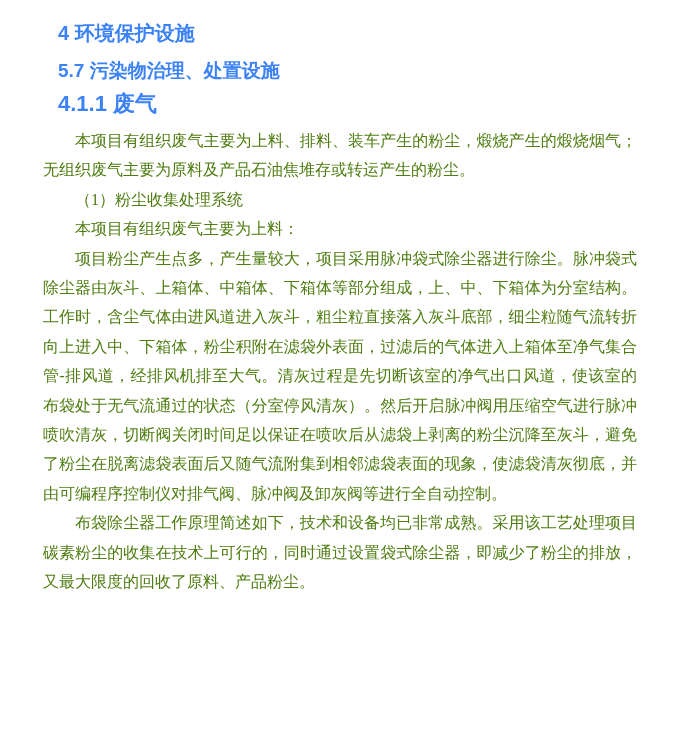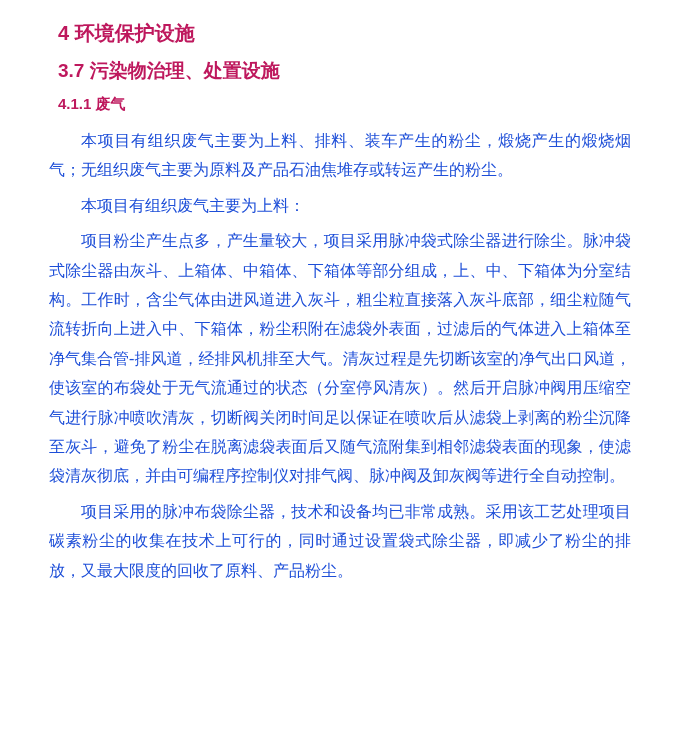--- a/index.html
+++ b/index.html
@@ -14,51 +14,52 @@
     background: #ffffff;
     overflow: hidden;
     box-sizing: border-box;
     padding-top: 20px;
   }
   .headings h1,
   .headings h2,
   .headings h3 {
     font-family: "Liberation Sans", "DejaVu Sans", sans-serif;
     font-weight: bold;
-    color: #be185d;
+    color: #3b82f6;
     margin: 0 40px 0 58px;
     line-height: 26px;
   }
   .headings h1 { font-size: 20px; }
   .headings h2 { font-size: 19px; margin-top: 12px; }
-  .headings h3 { font-size: 15px; margin-top: 7px; }
+  .headings h3 { font-size: 22px; margin-top: 7px; }
   .body-text {
     margin-top: 9px;
     margin-left: 43px;
     width: 594px;
   }
   .body-text p {
-    margin: 6px;
+    margin: 0;
     font-family: "Liberation Serif", "DejaVu Serif", serif;
     font-size: 16px;
     line-height: 29.4px;
-    color: #1d4ed8;
+    color: #4d7c0f;
     text-align: justify;
     text-indent: 2em;
     word-break: break-all;
   }
 </style>
 </head>
 <body>
 
 <div class="page">
   <div class="headings">
     <h1>4 环境保护设施</h1>
-    <h2>3.7 污染物治理、处置设施</h2>
+    <h2>5.7 污染物治理、处置设施</h2>
     <h3>4.1.1 废气</h3>
   </div>
   <div class="body-text">
     <p>本项目有组织废气主要为上料、排料、装车产生的粉尘，煅烧产生的煅烧烟气；无组织废气主要为原料及产品石油焦堆存或转运产生的粉尘。</p>
+    <p>（1）粉尘收集处理系统</p>
     <p>本项目有组织废气主要为上料：</p>
     <p>项目粉尘产生点多，产生量较大，项目采用脉冲袋式除尘器进行除尘。脉冲袋式除尘器由灰斗、上箱体、中箱体、下箱体等部分组成，上、中、下箱体为分室结构。工作时，含尘气体由进风道进入灰斗，粗尘粒直接落入灰斗底部，细尘粒随气流转折向上进入中、下箱体，粉尘积附在滤袋外表面，过滤后的气体进入上箱体至净气集合管-排风道，经排风机排至大气。清灰过程是先切断该室的净气出口风道，使该室的布袋处于无气流通过的状态（分室停风清灰）。然后开启脉冲阀用压缩空气进行脉冲喷吹清灰，切断阀关闭时间足以保证在喷吹后从滤袋上剥离的粉尘沉降至灰斗，避免了粉尘在脱离滤袋表面后又随气流附集到相邻滤袋表面的现象，使滤袋清灰彻底，并由可编程序控制仪对排气阀、脉冲阀及卸灰阀等进行全自动控制。</p>
-    <p>项目采用的脉冲布袋除尘器，技术和设备均已非常成熟。采用该工艺处理项目碳素粉尘的收集在技术上可行的，同时通过设置袋式除尘器，即减少了粉尘的排放，又最大限度的回收了原料、产品粉尘。</p>
+    <p>布袋除尘器工作原理简述如下，技术和设备均已非常成熟。采用该工艺处理项目碳素粉尘的收集在技术上可行的，同时通过设置袋式除尘器，即减少了粉尘的排放，又最大限度的回收了原料、产品粉尘。</p>
   </div>
 </div>
 
 </body></html>

